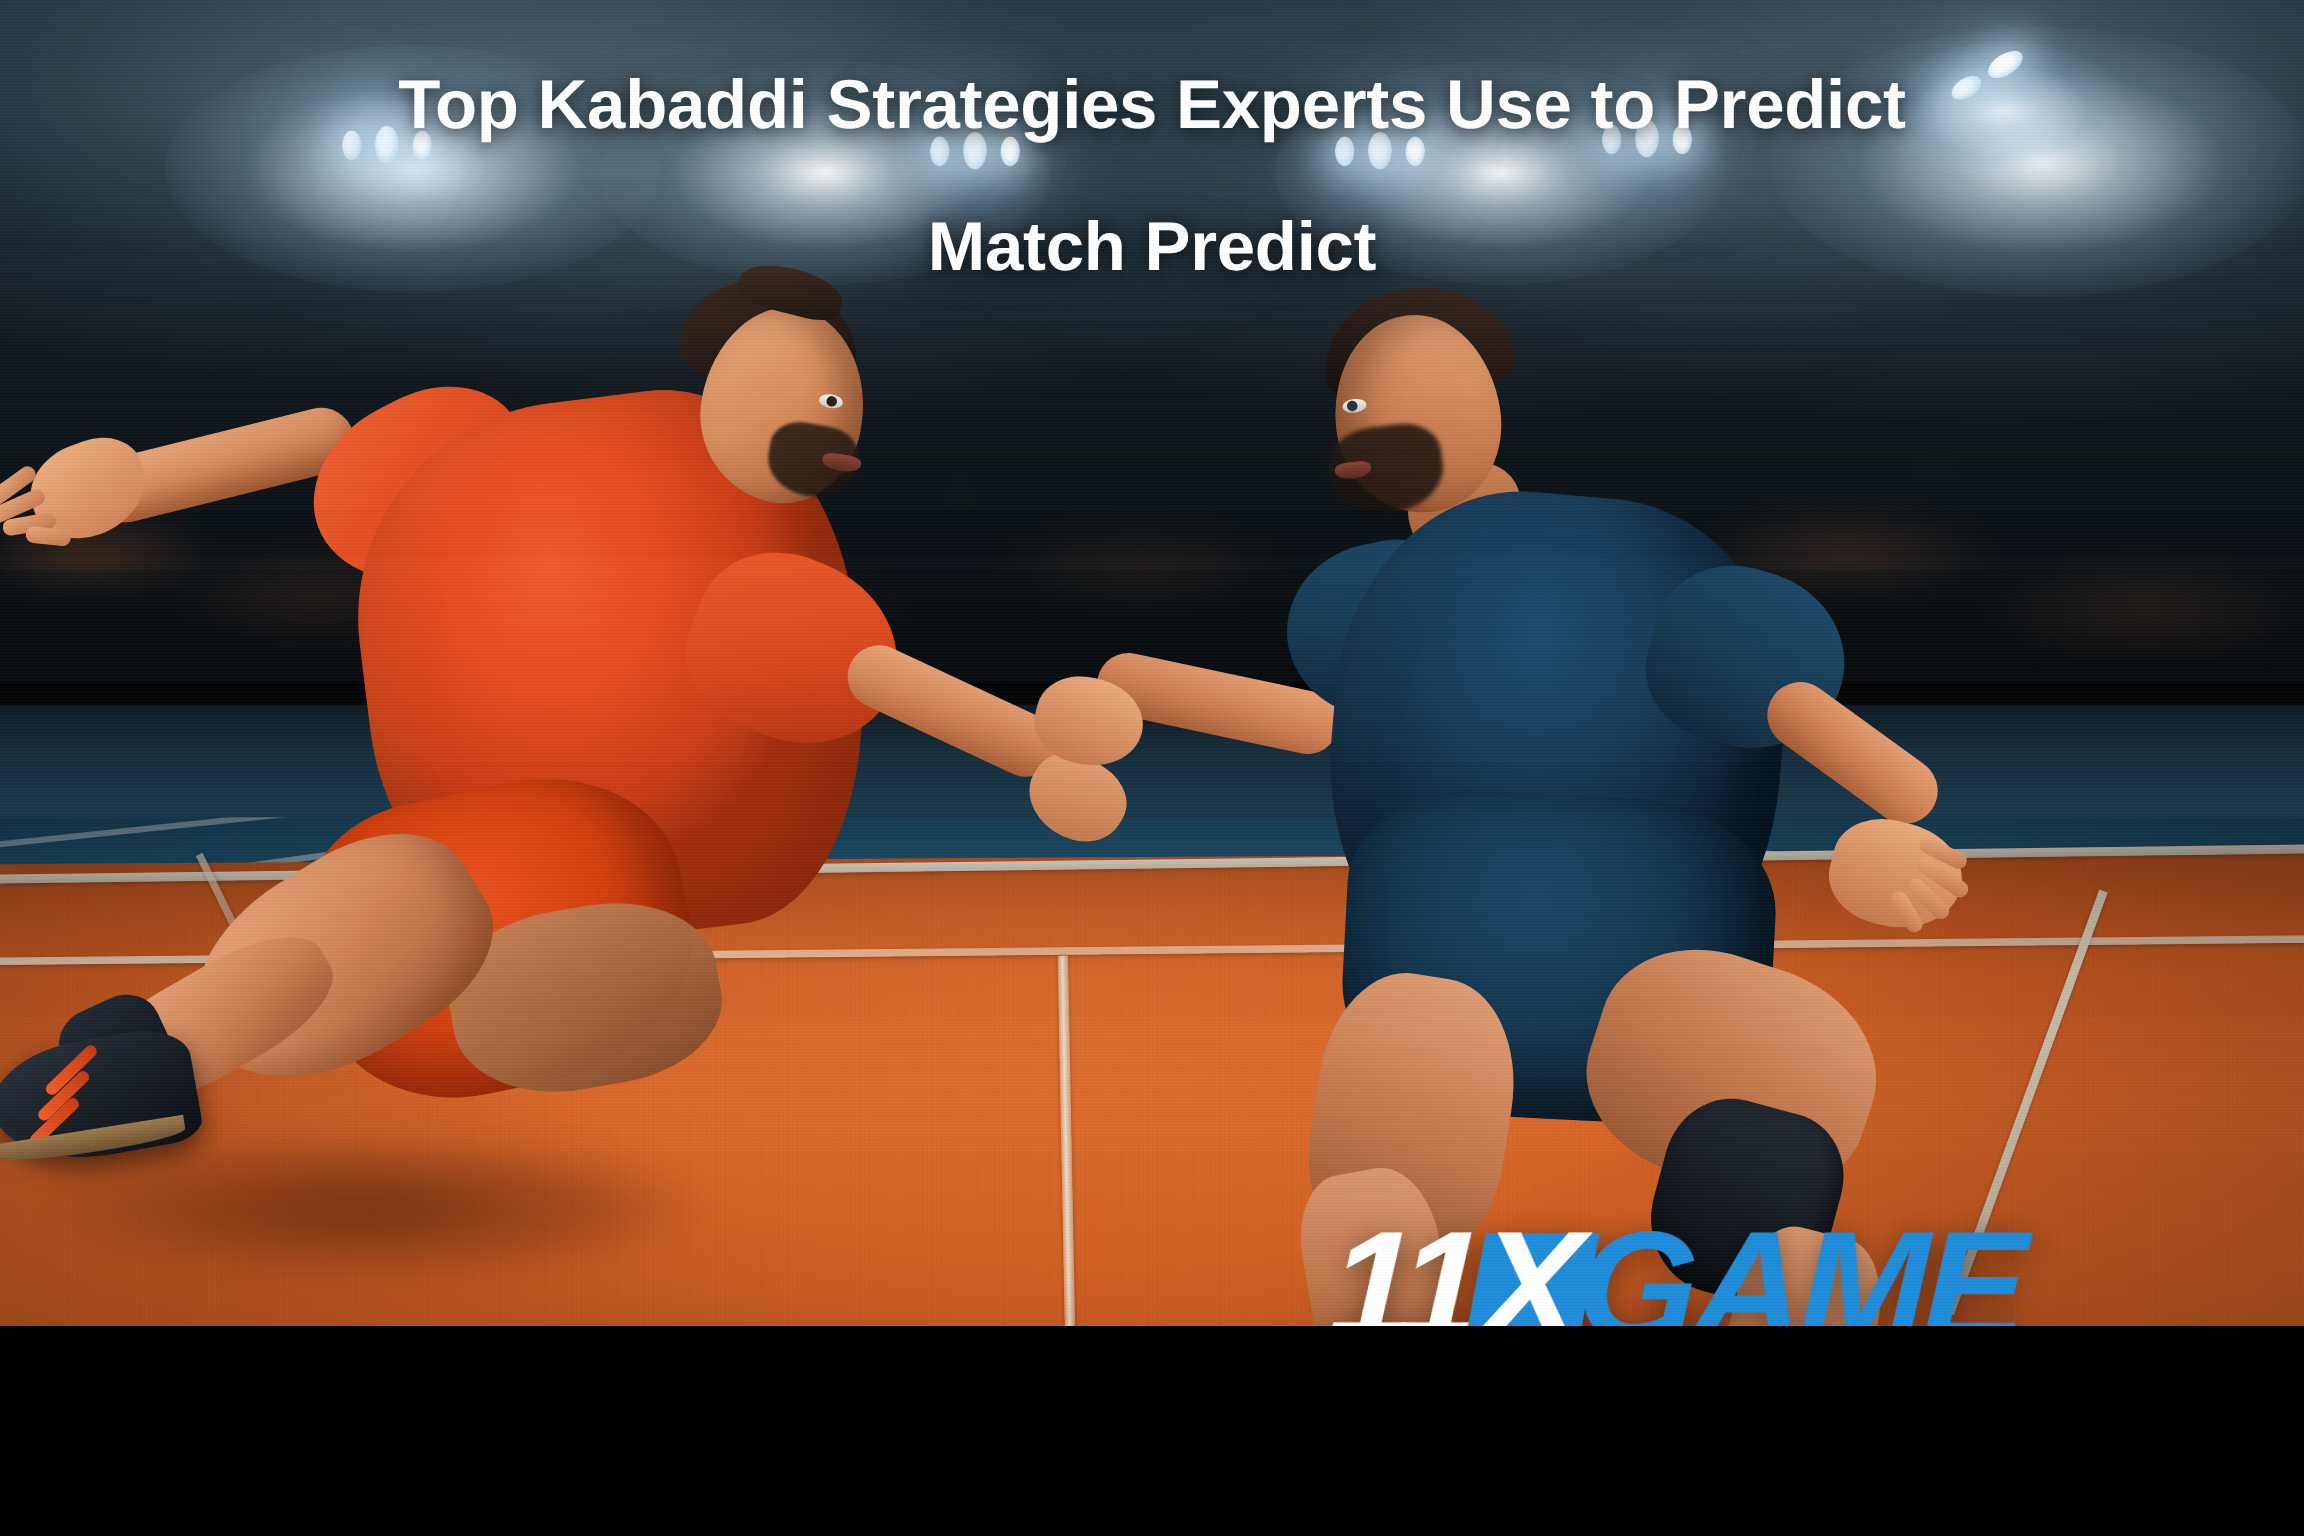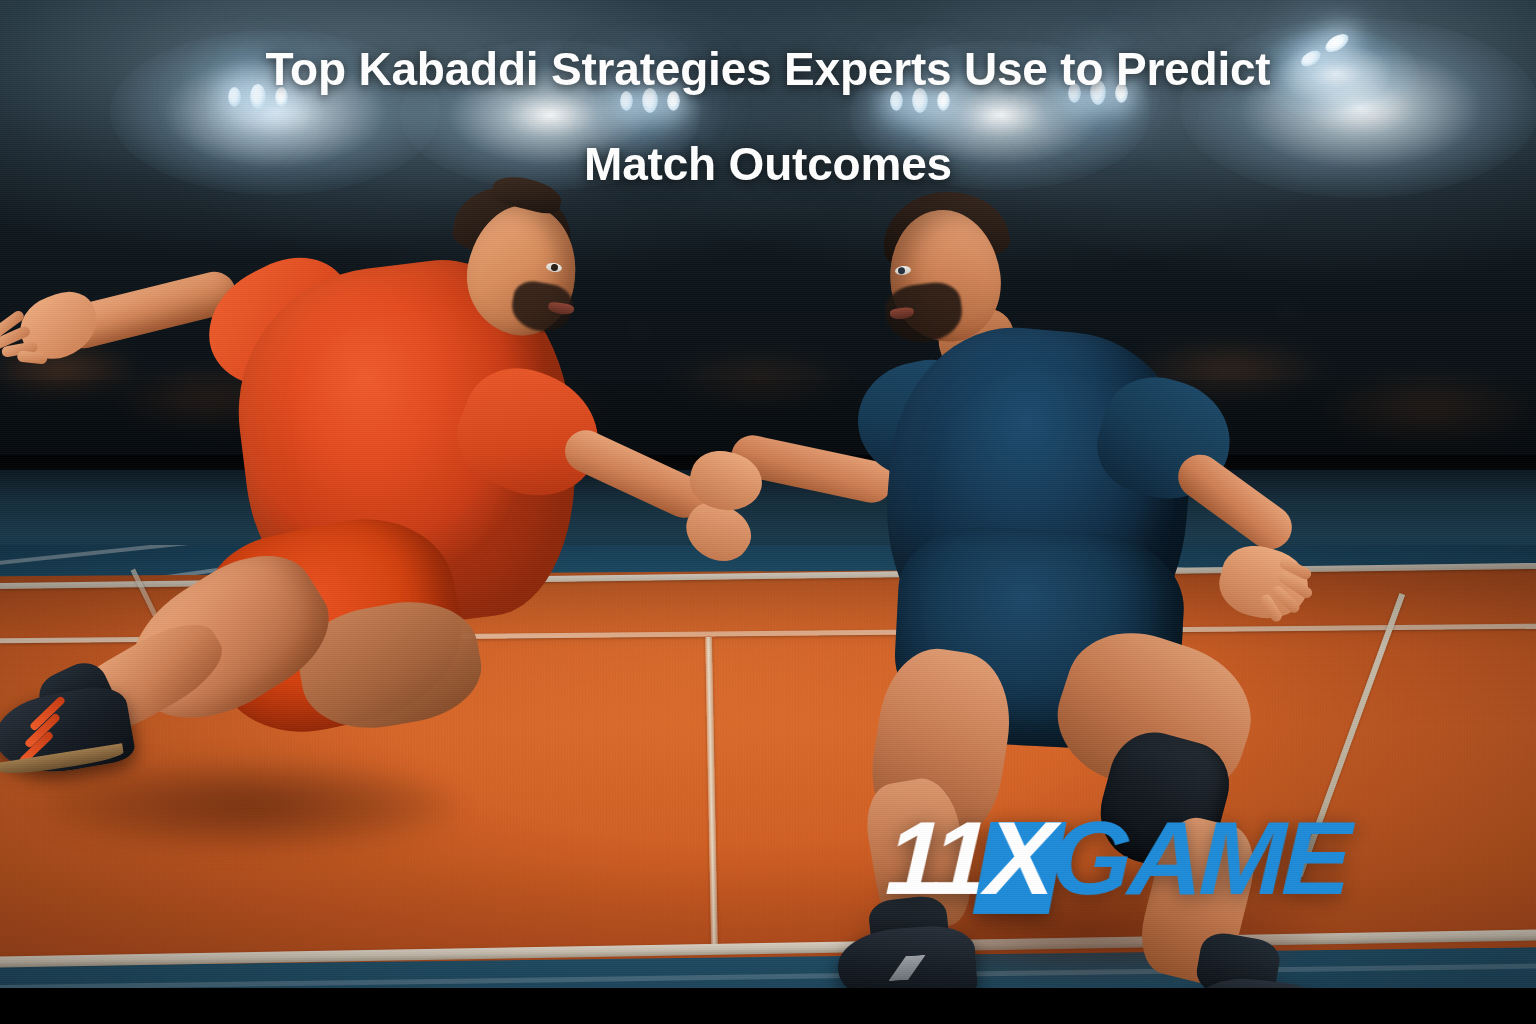--- a/index.html
+++ b/index.html
@@ -5,21 +5,21 @@
 <style>
   * { margin:0; padding:0; box-sizing:border-box; }
   html,body{ background:#000; }
   body{
     font-family:"Liberation Sans", sans-serif;
     width:1536px; height:1024px; overflow:hidden;
   }
 
   #banner{
     position:relative;
-    width:1536px; height:988px;
+    width:1536px; height:884px;
     overflow:hidden;
     background:#0a1117;
   }
 
   
   .stadium{
     position:absolute; left:0; top:0; width:1536px; height:560px;
     background:
       radial-gradient(ellipse 620px 260px at 250px 70px, rgba(170,200,215,.34) 0%, rgba(120,155,175,.12) 45%, rgba(0,0,0,0) 72%),
       radial-gradient(ellipse 560px 250px at 520px 95px, rgba(175,205,220,.30) 0%, rgba(110,145,168,.10) 48%, rgba(0,0,0,0) 74%),
@@ -640,21 +640,21 @@
 
     <div class="pr-hair"></div>
     <div class="pr-head"></div>
     <div class="pr-beard"></div>
     <div class="pr-eye"></div>
     <div class="pr-mouth"></div>
   </div>
 
   <div id="title" style="color: rgb(255, 255, 255);">
     <span class="line">Top Kabaddi Strategies Experts Use to Predict</span>
-    <span class="line">Match Outcomes</span>
+    <span class="line">Match Predict</span>
   </div>
 
   <div id="logo">
     <span class="w" style="color: rgb(255, 255, 255);">11</span>
     <span class="xwrap">
       <span class="xbg" style="background: rgb(30, 139, 216);"></span>
       <span class="xfg" style="color: rgb(255, 255, 255);">X</span>
     </span>
     <span class="b" style="color: rgb(30, 139, 216);">GAME</span>
   </div>

